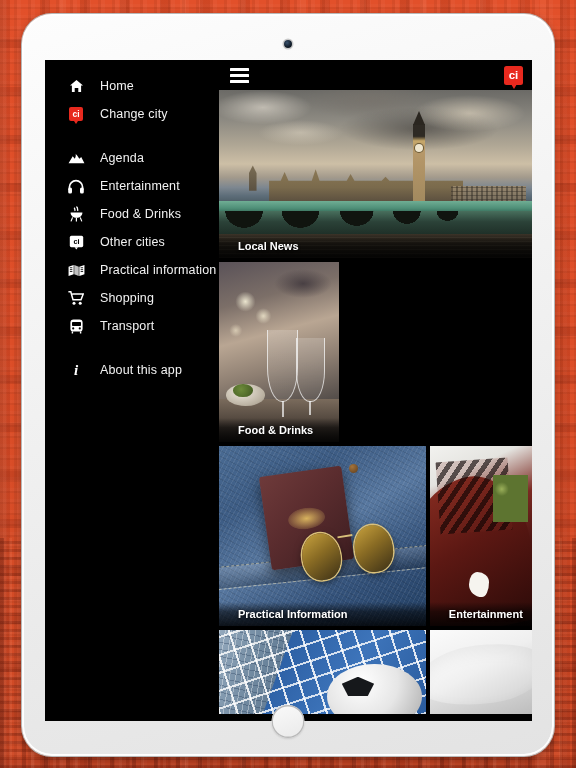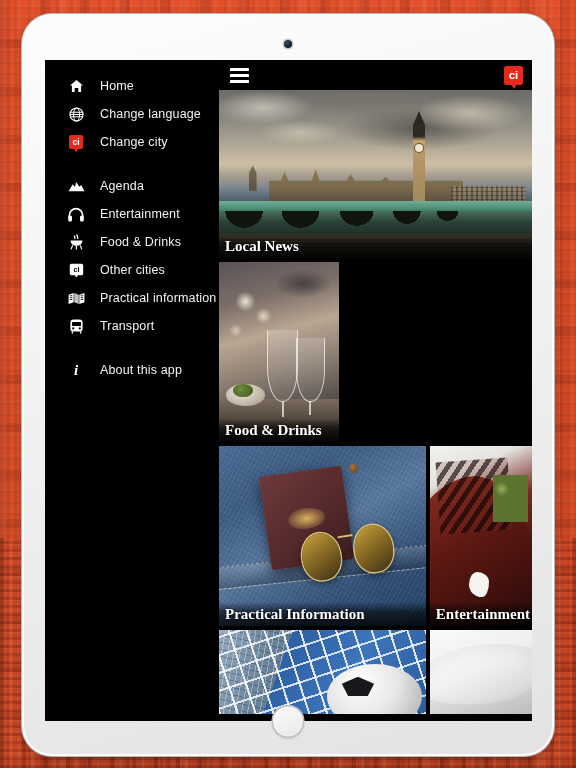--- a/index.html
+++ b/index.html
@@ -112,25 +112,25 @@
     content:""; position:absolute; bottom:-4px; left:50%; transform:translateX(-50%);
     border-left:3.5px solid transparent; border-right:3.5px solid transparent;
     border-top:5px solid #e8291e;
   }
 
   #grid{ flex:1; padding:0 0 0 0; overflow:hidden; }
   .row{ display:flex; gap:4px; margin-bottom:4px; }
   .tile{ position:relative; overflow:hidden; background:#111; cursor:pointer; }
   .tile .cap{
     position:absolute; left:0; right:0; bottom:0; height:24px;
-    display:flex; align-items:center; padding-left:6px;
-    color:#fff; font-size:15px; font-weight:bold;
+    display:flex; align-items:center; padding-left:19px;
+    color:#fff; font-size:11px; font-weight:bold;
     text-shadow:0 1px 3px rgba(0,0,0,.95);
     background:linear-gradient(180deg, rgba(0,0,0,0) 0%, rgba(0,0,0,.55) 40%, rgba(0,0,0,.82) 100%);
-    white-space:nowrap; overflow:hidden;font-family:Liberation Serif, serif;
+    white-space:nowrap; overflow:hidden;
   }
   .art{ position:absolute; inset:0; }
 
   
   .art-bigben{
     background:
       linear-gradient(180deg,#6b6a66 0%,#8d8a82 18%,#b0a795 33%,#cdbfa6 44%,#a39a8c 52%, #7d8790 58%, #5d6d79 63%, #3f4f56 70%, #2b3339 80%, #1d2226 100%);
   }
   .art-bigben:before{ 
     content:""; position:absolute; left:0; right:0; top:0; height:58%;
@@ -434,30 +434,20 @@
 
       <div class="nav-item">
         <span class="nav-ico">
           <svg width="15" height="14" viewBox="0 0 15 14">
               <path d="M7.5 1L14 6.6h-1.9V13H9.3V9H5.7v4H2.9V6.6H1z" fill="#fff"></path>
             </svg>
         </span>
         <span class="nav-label">Home</span>
       </div>
 
-      <div class="nav-item">
-        <span class="nav-ico">
-          <svg width="15" height="15" viewBox="0 0 16 16">
-              <circle cx="8" cy="8" r="7" fill="none" stroke="#fff" stroke-width="1.2"></circle>
-              <ellipse cx="8" cy="8" rx="3.2" ry="7" fill="none" stroke="#fff" stroke-width="1.1"></ellipse>
-              <path d="M1.2 5.6h13.6M1.2 10.4h13.6M1 8h14" stroke="#fff" stroke-width="1.1"></path>
-            </svg>
-        </span>
-        <span class="nav-label">Change language</span>
-      </div>
 
       <div class="nav-item">
         <span class="nav-ico">
           <span class="ci-chip">ci</span>
         </span>
         <span class="nav-label">Change city</span>
       </div>
 
       <div class="nav-gap"></div>
 
@@ -510,20 +500,30 @@
           <svg width="17" height="13" viewBox="0 0 18 13">
               <path d="M0.6 2.4 6 0.8v9.8L0.6 12.2z" fill="#fff"></path>
               <path d="M6.6 0.8 11.4 2.4v9.8L6.6 10.6z" fill="#fff" opacity=".75"></path>
               <path d="M12 2.4 17.4 0.8v9.8L12 12.2z" fill="#fff"></path>
               <path d="M2 3.6h2.6M2 5.6h2.6M2 7.6h2.6M13.4 3.6H16M13.4 5.6H16M13.4 7.6H16" stroke="#000" stroke-width=".9"></path>
             </svg>
         </span>
         <span class="nav-label">Practical information</span>
       </div>
 
+      <div class="nav-item">
+        <span class="nav-ico">
+          <svg width="16" height="14" viewBox="0 0 16 14">
+              <path d="M0.4 0.8h2.4l2.2 8h8L15.2 3H4.2" fill="none" stroke="#fff" stroke-width="1.5"></path>
+              <circle cx="6" cy="12.2" r="1.5" fill="#fff"></circle>
+              <circle cx="12.2" cy="12.2" r="1.5" fill="#fff"></circle>
+            </svg>
+        </span>
+        <span class="nav-label">Shopping</span>
+      </div>
 
 
       <div class="nav-item">
         <span class="nav-ico">
           <svg width="15" height="15" viewBox="0 0 15 15">
               <rect x="1.4" y="0.6" width="12.2" height="12" rx="3.2" fill="#fff"></rect>
               <rect x="3" y="3" width="9" height="4" rx=".7" fill="#000"></rect>
               <circle cx="4.2" cy="9.4" r="1.1" fill="#000"></circle>
               <circle cx="10.8" cy="9.4" r="1.1" fill="#000"></circle>
               <path d="M3.4 12.6v1.8M11.6 12.6v1.8" stroke="#fff" stroke-width="1.4"></path>

